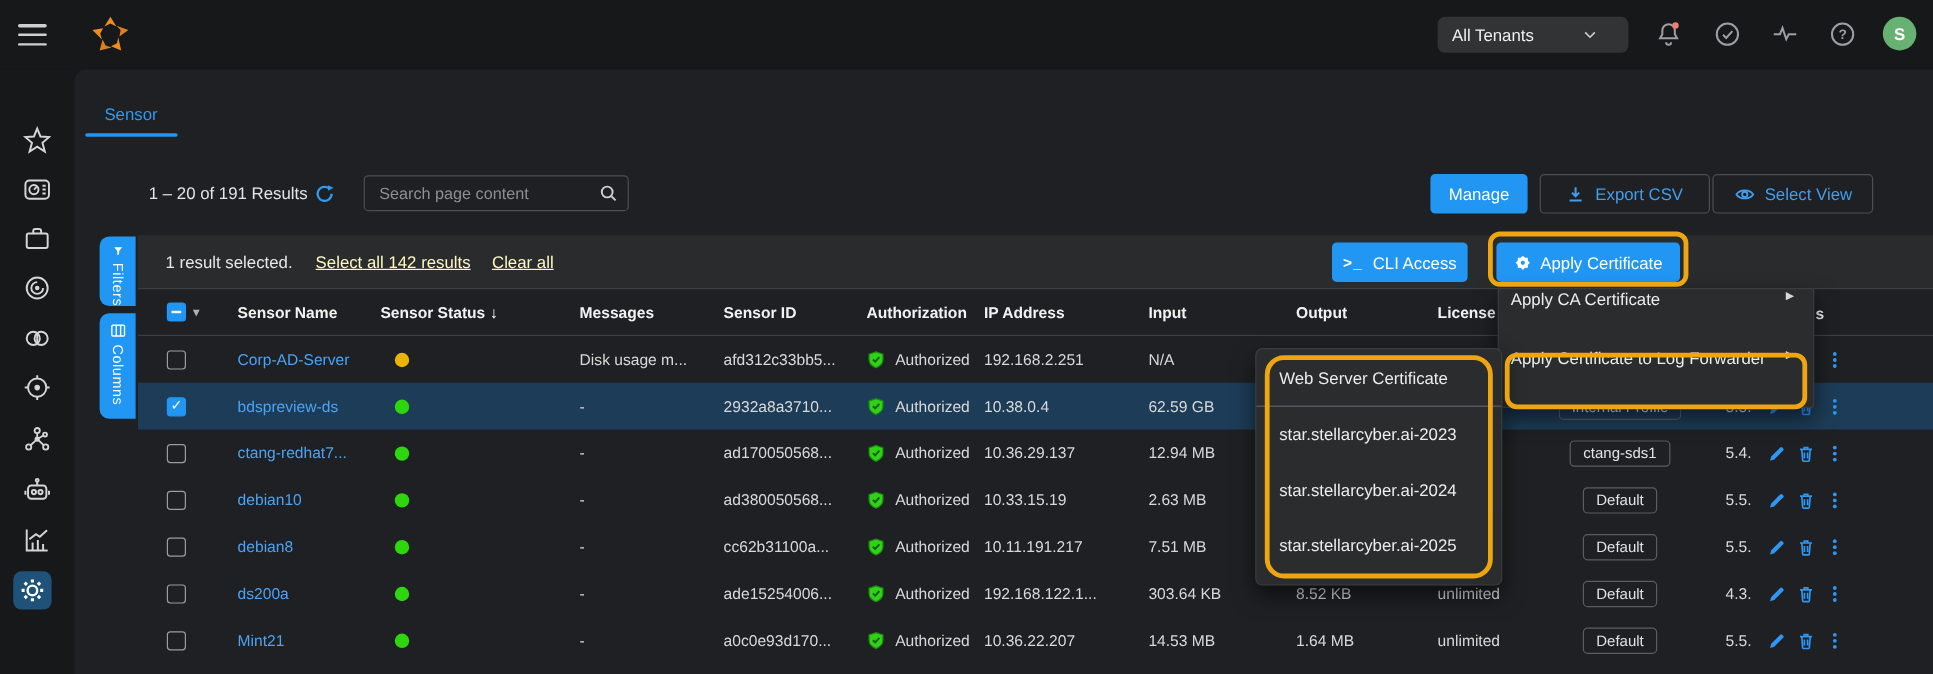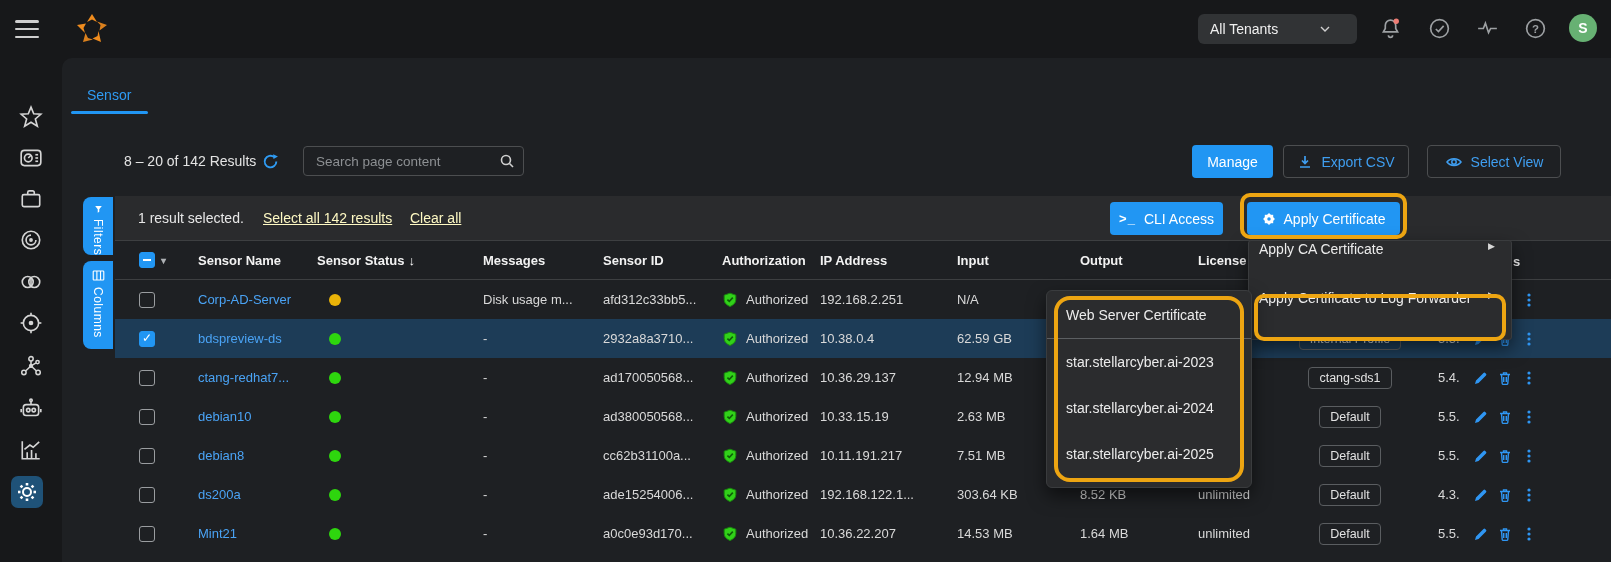--- a/index.html
+++ b/index.html
@@ -242,38 +242,38 @@
         </g>
       </svg>
     </div>
   </div>
 
   <div class="abs main"></div>
 
   <div class="abs tab-sensor">Sensor</div>
   <div class="abs tab-underline"></div>
 
-  <div class="abs results">8 – 20 of 142 Results</div>
+  <div class="abs results">1 – 20 of 191 Results</div>
   <div class="abs refresh">
     <svg width="17" height="17" viewBox="0 0 16 16">
         <path d="M13.5 8 a5.5 5.5 0 1 1-2-4.2" fill="none" stroke="#2f9bf3" stroke-width="1.8"></path>
         <polygon points="10.5,1.2 15,3.2 10.8,5.6" fill="#2f9bf3"></polygon>
       </svg>
   </div>
   <div class="abs searchbox">
     <input type="text" placeholder="Search page content" style="">
     <svg width="16" height="16" viewBox="0 0 16 16">
         <circle cx="7" cy="7" r="4.5" fill="none" stroke="#cfcfcf" stroke-width="1.6"></circle>
         <line x1="10.5" y1="10.5" x2="14" y2="14" stroke="#cfcfcf" stroke-width="1.6"></line>
       </svg>
   </div>
   <button class="btn btn-solid" style="left:1192px;top:145px;width:81px;">
     <span class="icon-label">Manage</span>
   </button>
-  <button class="btn btn-outline" style="left:1283px;top:145px;width:126px;">
+  <button class="btn btn-outline" style="left:1283px;top:145px;width:142px;">
     <svg width="16" height="16" viewBox="0 0 16 16">
         <path d="M8 2 v7 M5 6.5 l3 3 3-3 M3 13 h10" fill="none" stroke="#3f9ef0" stroke-width="1.7"></path>
       </svg>
     <span class="icon-label">Export CSV</span>
   </button>
   <button class="btn btn-outline" style="left:1427px;top:145px;width:134px;">
     <svg width="18" height="16" viewBox="0 0 18 16">
         <path d="M2 8 c3-4.5 11-4.5 14 0 c-3 4.5-11 4.5-14 0 z" fill="none" stroke="#3f9ef0" stroke-width="1.5"></path>
         <circle cx="9" cy="8" r="2.2" fill="none" stroke="#3f9ef0" stroke-width="1.5"></circle>
       </svg>

